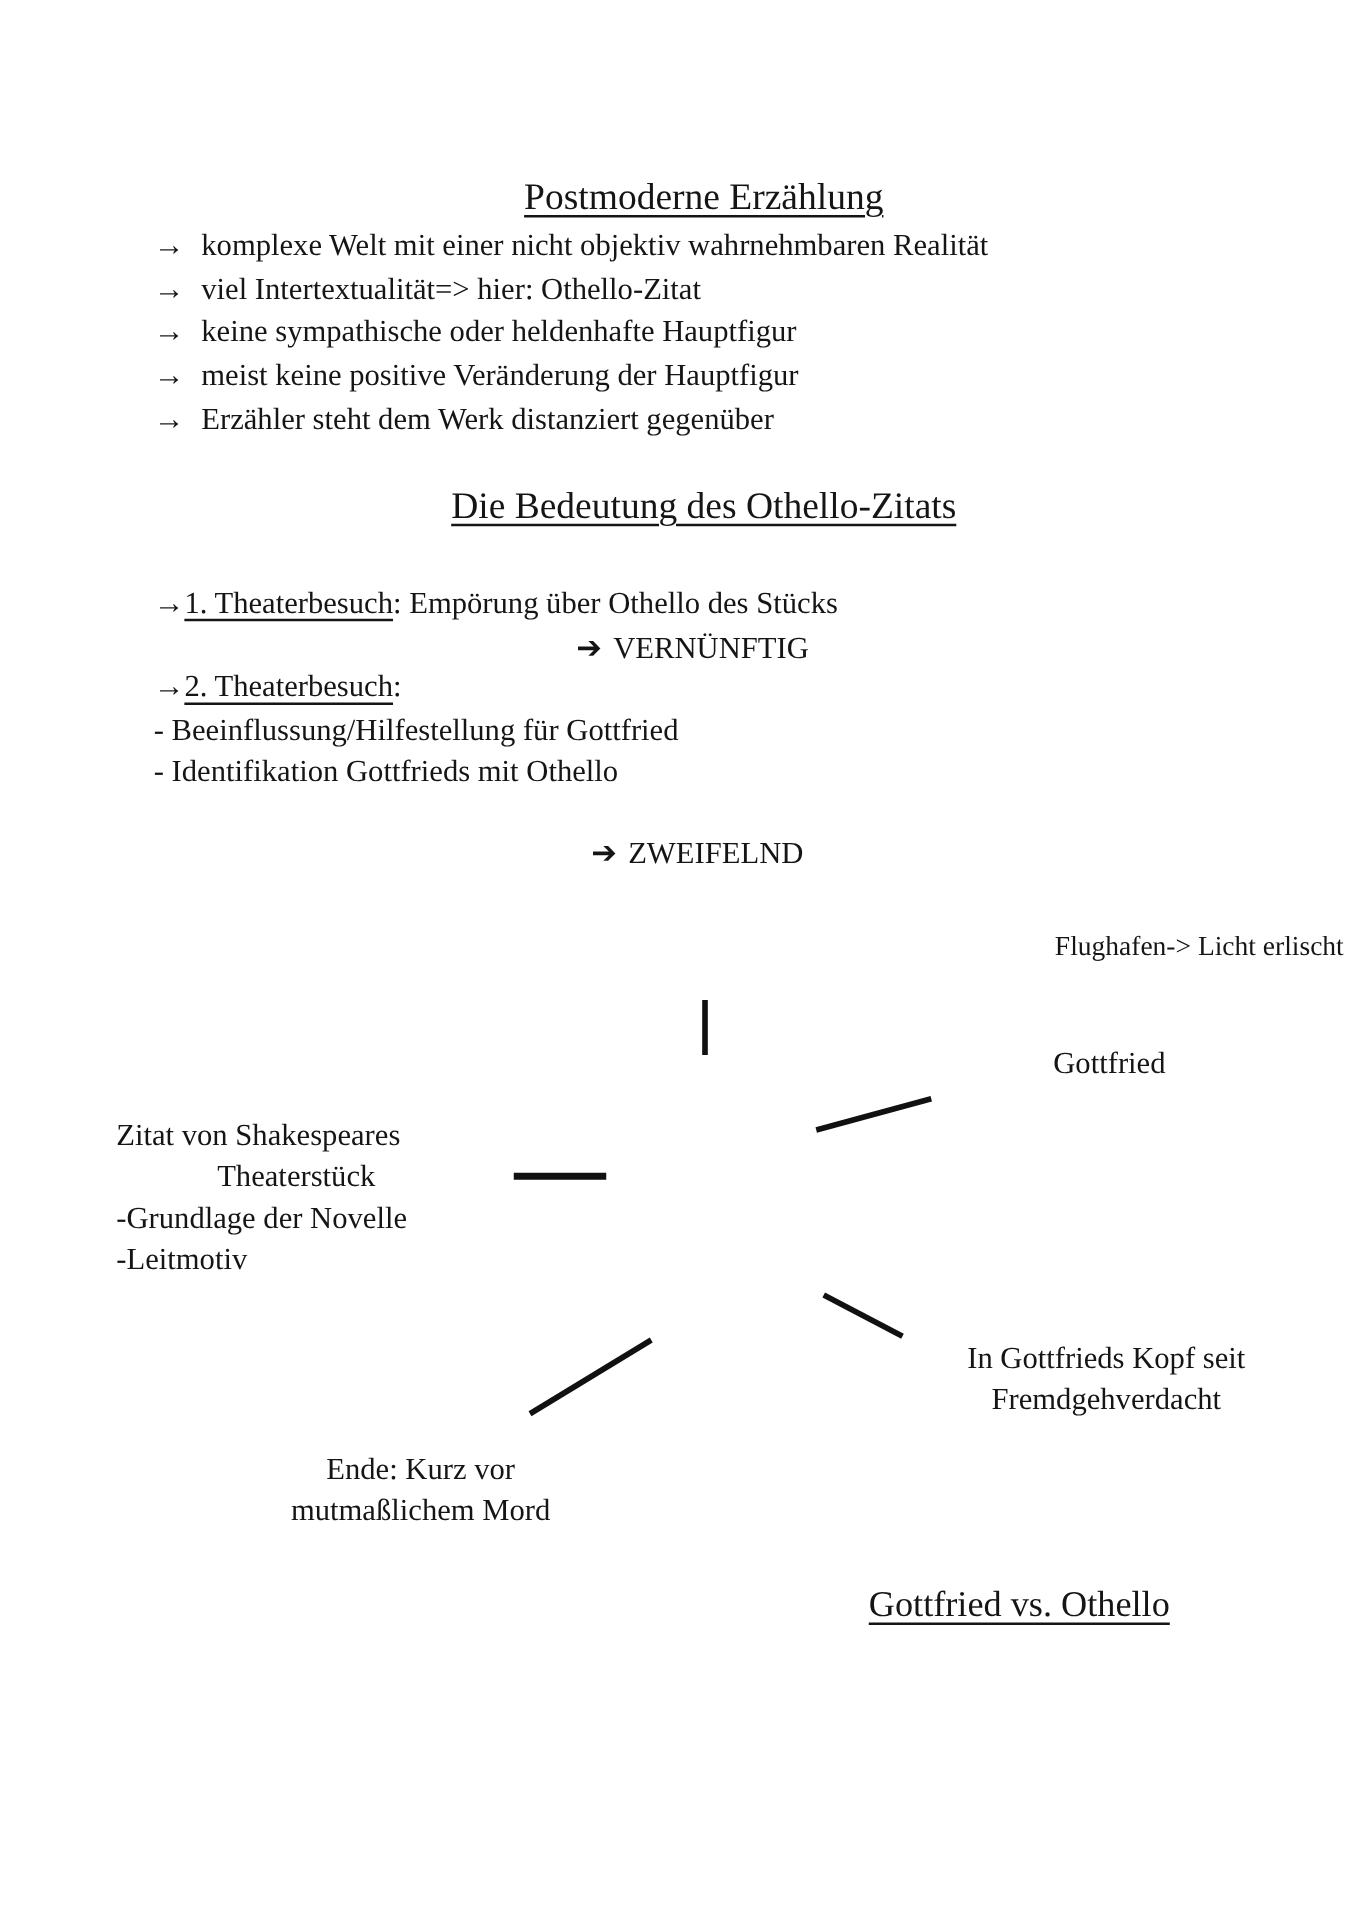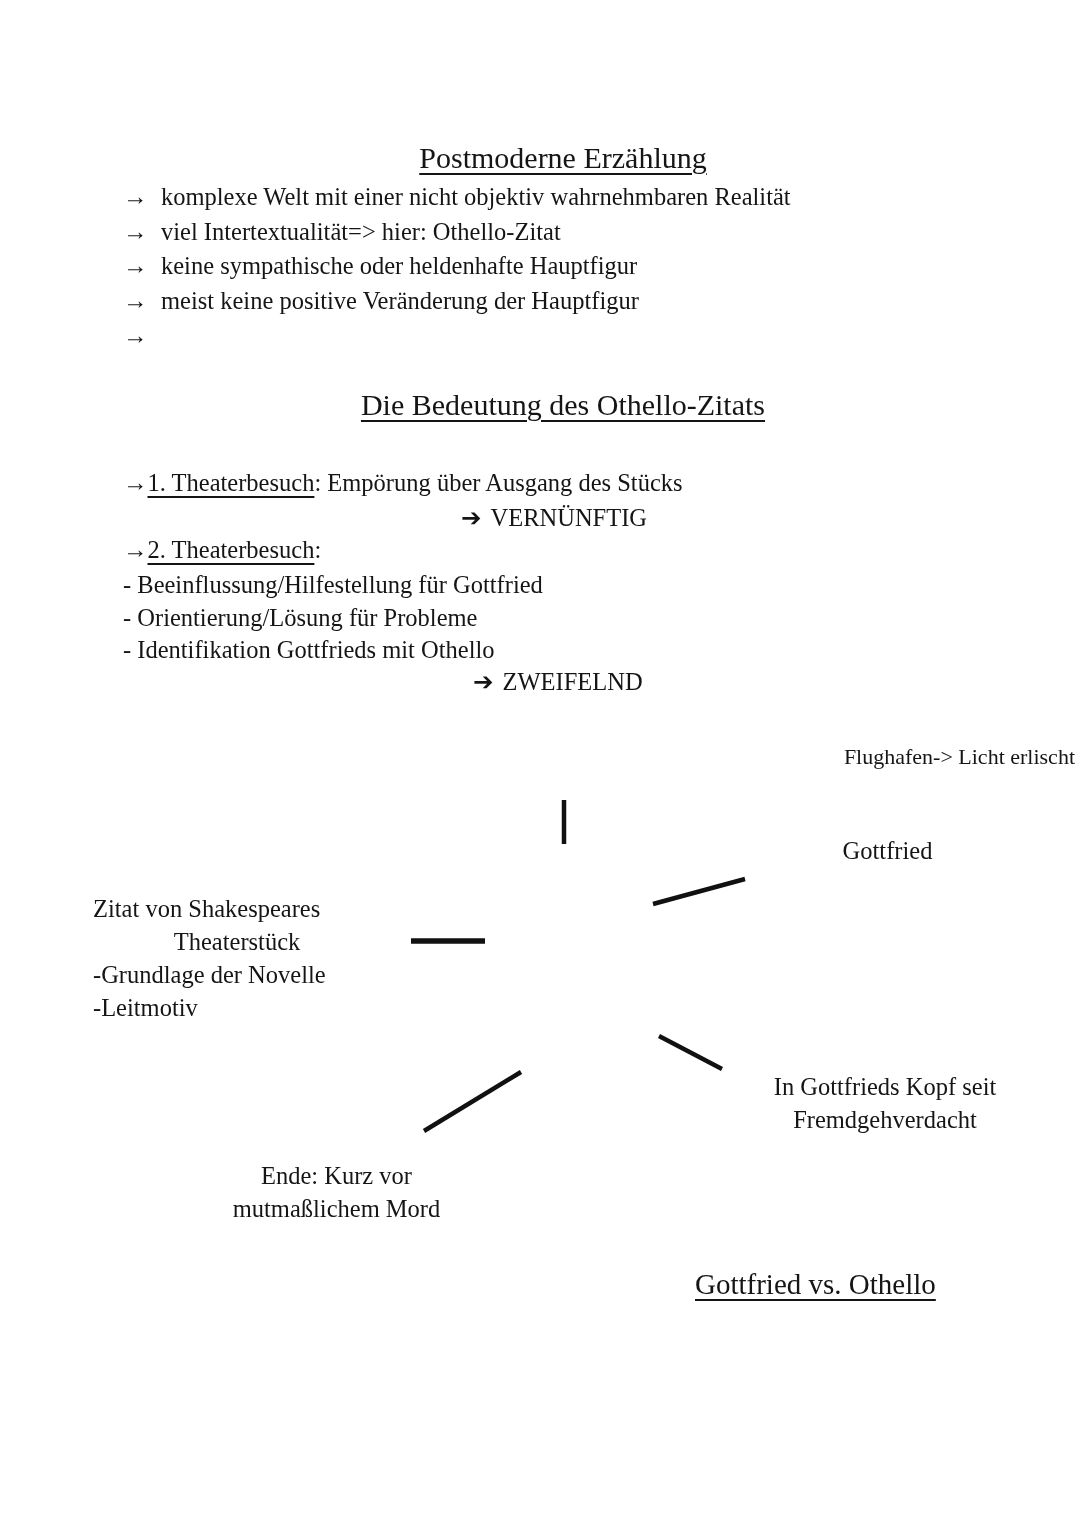--- a/index.html
+++ b/index.html
@@ -130,40 +130,40 @@
     <div class="li">
       <span class="arrow">→</span>
       <span>keine sympathische oder heldenhafte Hauptfigur</span>
     </div>
     <div class="li">
       <span class="arrow">→</span>
       <span>meist keine positive Veränderung der Hauptfigur</span>
     </div>
     <div class="li">
       <span class="arrow">→</span>
+      <span>Erzähler steht dem Werk distanziert gegenüber</span>
     </div>
   </div>
 
   <h1 class="h1 u" style="top:388px;">Die Bedeutung des Othello-Zitats</h1>
 
   <div class="line-abs" style="left:100px; top:469px;">
-    <span>→</span><span class="u">1. Theaterbesuch</span><span>: Empörung über Ausgang des Stücks</span>
+    <span>→</span><span class="u">1. Theaterbesuch</span><span>: Empörung über Othello des Stücks</span>
   </div>
 
   <div class="line-abs" style="left:438px; top:503px;">
     <span class="solid-arrow">➔</span><span>VERNÜNFTIG</span>
   </div>
 
   <div class="line-abs" style="left:100px; top:536px;">
     <span>→</span><span class="u">2. Theaterbesuch</span><span>:</span>
   </div>
 
   <div class="points">
     <div>- Beeinflussung/Hilfestellung für Gottfried</div>
-    <div>- Orientierung/Lösung für Probleme</div>
     <div>- Identifikation Gottfrieds mit Othello</div>
   </div>
 
   <div class="line-abs" style="left:450px; top:667px;">
     <span class="solid-arrow">➔</span><span>ZWEIFELND</span>
   </div>
 
   <div class="mind-top-label">Flughafen-&gt; Licht erlischt</div>
 
 

